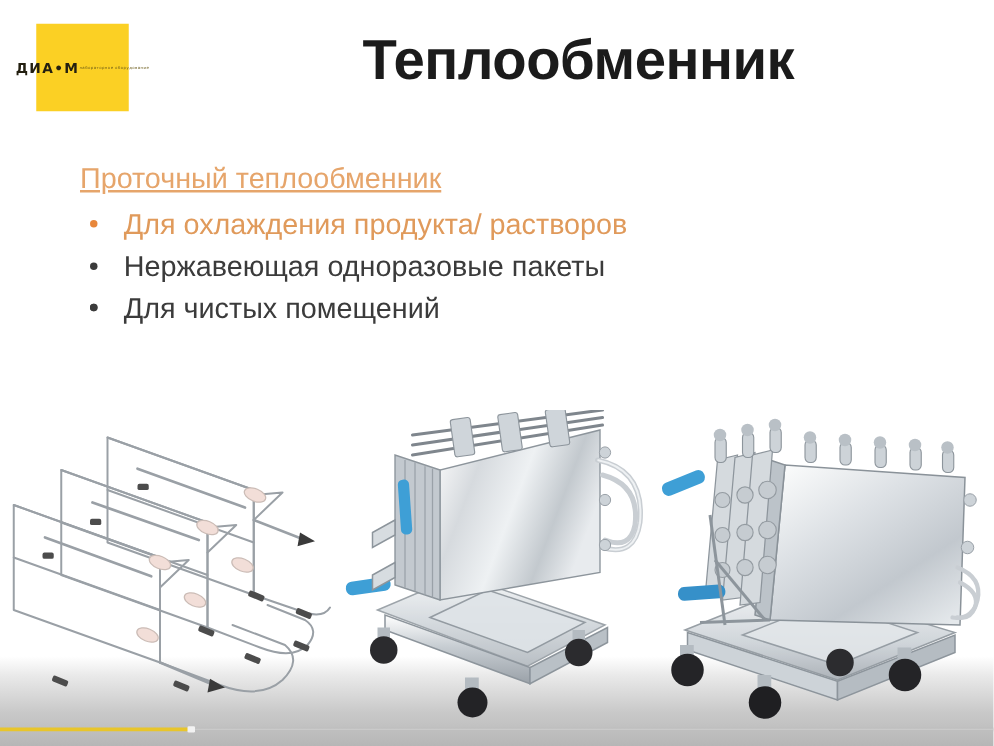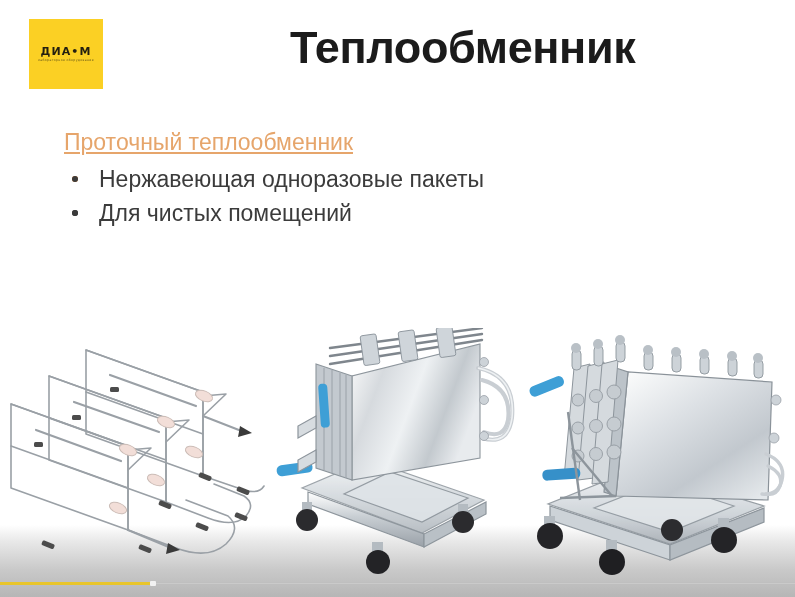--- a/index.html
+++ b/index.html
@@ -21,21 +21,20 @@
 
   
   .logo-box {
     position: absolute;
     left: 29px;
     top: 19px;
     width: 74px;
     height: 70px;
     background: #FBD024;
     display: flex;
-    flex-direction: column;
     align-items: center;
     justify-content: center;
   }
   .logo-word {
     font-family: "DejaVu Sans", sans-serif;
     font-size: 11px;
     font-weight: 700;
     letter-spacing: 1.1px;
     color: #231f10;
     line-height: 1;
@@ -183,20 +182,21 @@
     <div class="logo-sub">лабораторное оборудование</div>
   </div>
 
   <div class="slide-title" style="color: rgb(27, 27, 27); margin-left: 28px;">Теплообменник</div>
 
   <div class="body-block">
     <div class="lead-line" style="color: rgb(230, 165, 107); text-decoration: underline;">Проточный теплообменник</div>
     <ul class="bullets">
       <li class="accent">
         <span class="dot"></span>
+        <span>Для охлаждения продукта/ растворов</span>
       </li>
       <li>
         <span class="dot"></span>
         <span>Нержавеющая одноразовые пакеты</span>
       </li>
       <li>
         <span class="dot"></span>
       </li>
       <li>
         <span class="dot"></span>

